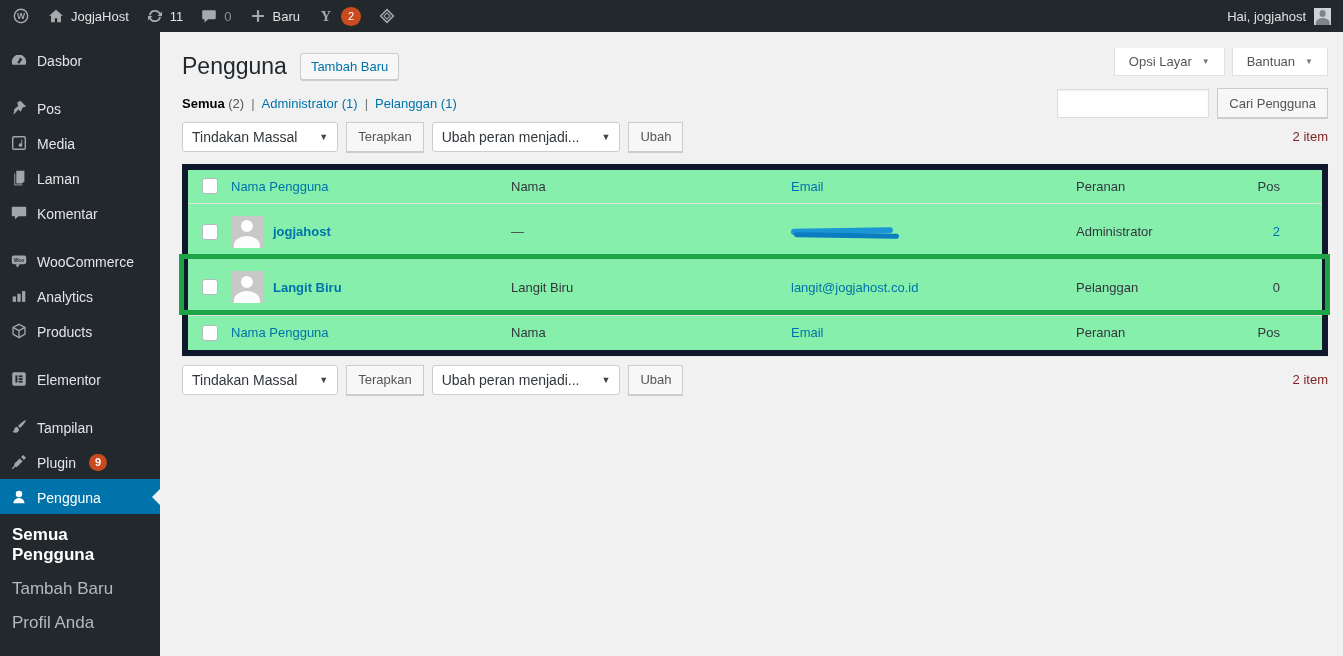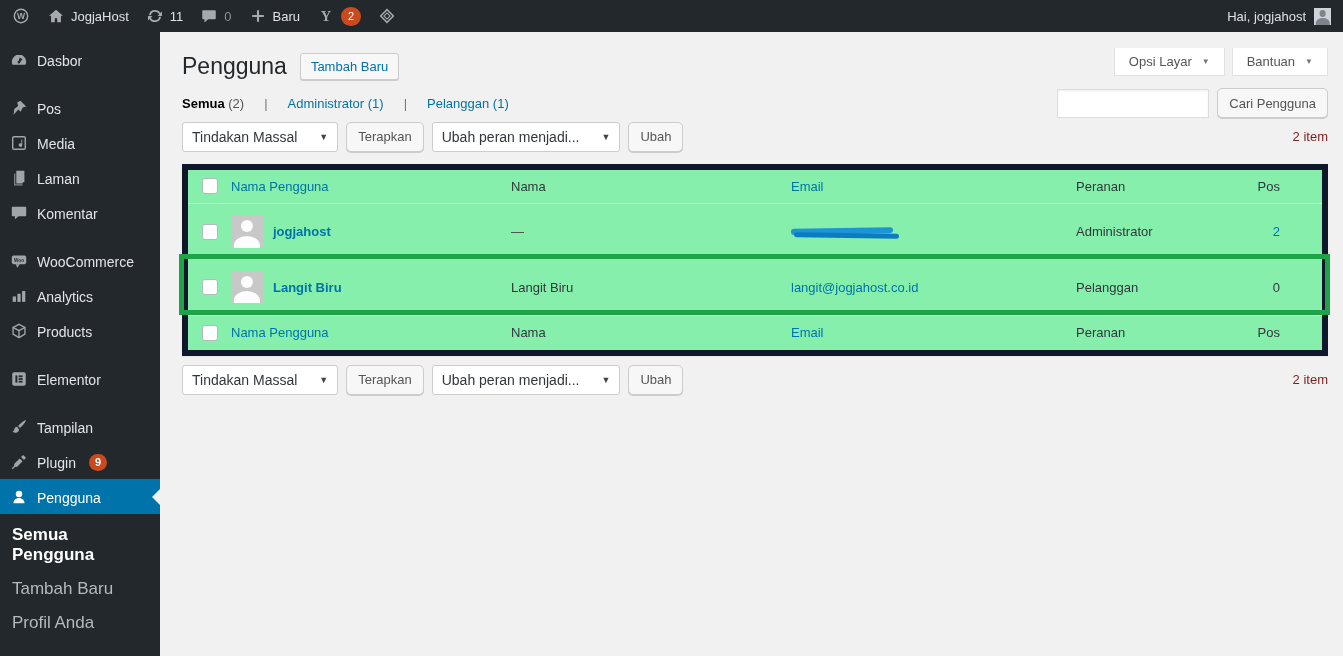--- a/index.html
+++ b/index.html
@@ -49,30 +49,30 @@
   .meta-btn { background:#fff; border:1px solid #e1e1e1; border-top:none; padding:6px 14px;
               font-size:13px; color:#555; display:flex; align-items:center; gap:10px; cursor:pointer; }
   .meta-caret { font-size:8px; color:#72777c; }
 
   .title-row { padding-top:21px; display:flex; align-items:center; }
   .page-title { font-size:23px; font-weight:400; color:#23282d; margin:0; line-height:1.2; }
   .add-new-btn { margin-left:13px; background:#f7f7f7; border:1px solid #ccc; border-radius:3px;
                  color:#0073aa; font-size:13px; padding:5px 10px; box-shadow:0 1px 0 #ccc; cursor:pointer;
                  font-family:inherit; }
 
-  .filters { margin-top:15px; font-size:13px; display:flex; align-items:center; gap:20px; }
+  .filters { margin-top:15px; font-size:13px; display:flex; align-items:center; gap:7px; }
   .filter-link { color:#0073aa; text-decoration:none; cursor:pointer; }
   .filter-current { color:#000; font-weight:600; }
   .filter-count { color:#555; font-weight:400; }
   .pipe { color:#72777c; }
 
   .search-form { position:absolute; top:56px; right:15px; display:flex; align-items:center; gap:8px; }
   .search-input { width:152px; height:29px; border:1px solid #ddd; background:#fff; padding:0 8px;
                   font-size:13px; box-shadow:inset 0 1px 2px rgba(0,0,0,.07); font-family:inherit; }
-  .button { background:#f7f7f7; border:1px solid #ccc; border-radius:5px; color:#555; font-size:13px;
+  .button { background:#f7f7f7; border:1px solid #ccc; border-radius:0; color:#555; font-size:13px;
             height:30px; padding:0 11px; box-shadow:0 1px 0 #ccc; cursor:pointer; font-family:inherit; }
 
   .toolbar { margin-top:11px; display:flex; align-items:center; gap:8px; }
   .toolbar.bottom { margin-top:9px; }
   .wpselect { display:inline-flex; align-items:center; gap:22px; background:#fff; border:1px solid #ccc;
               border-radius:3px; height:30px; padding:0 9px; font-size:14px; color:#32373c; cursor:pointer; }
   .select-caret { font-size:9px; color:#444; }
   .item-count { margin-left:auto; font-size:13px; color:#7f1d1d; }
 
   

